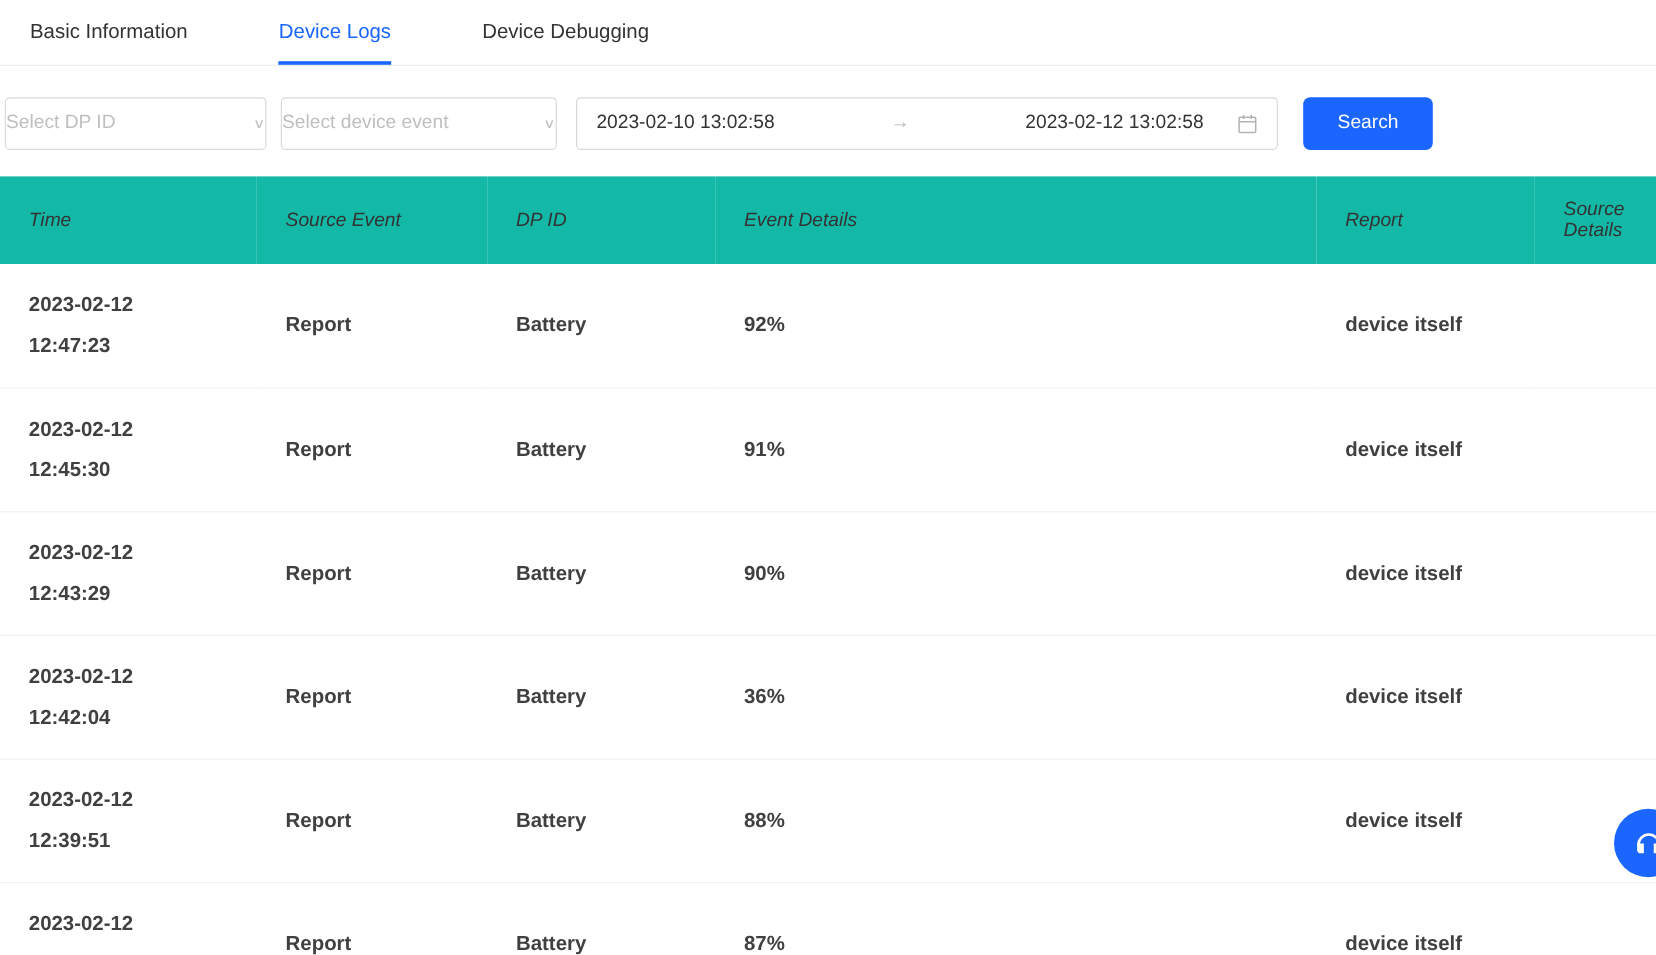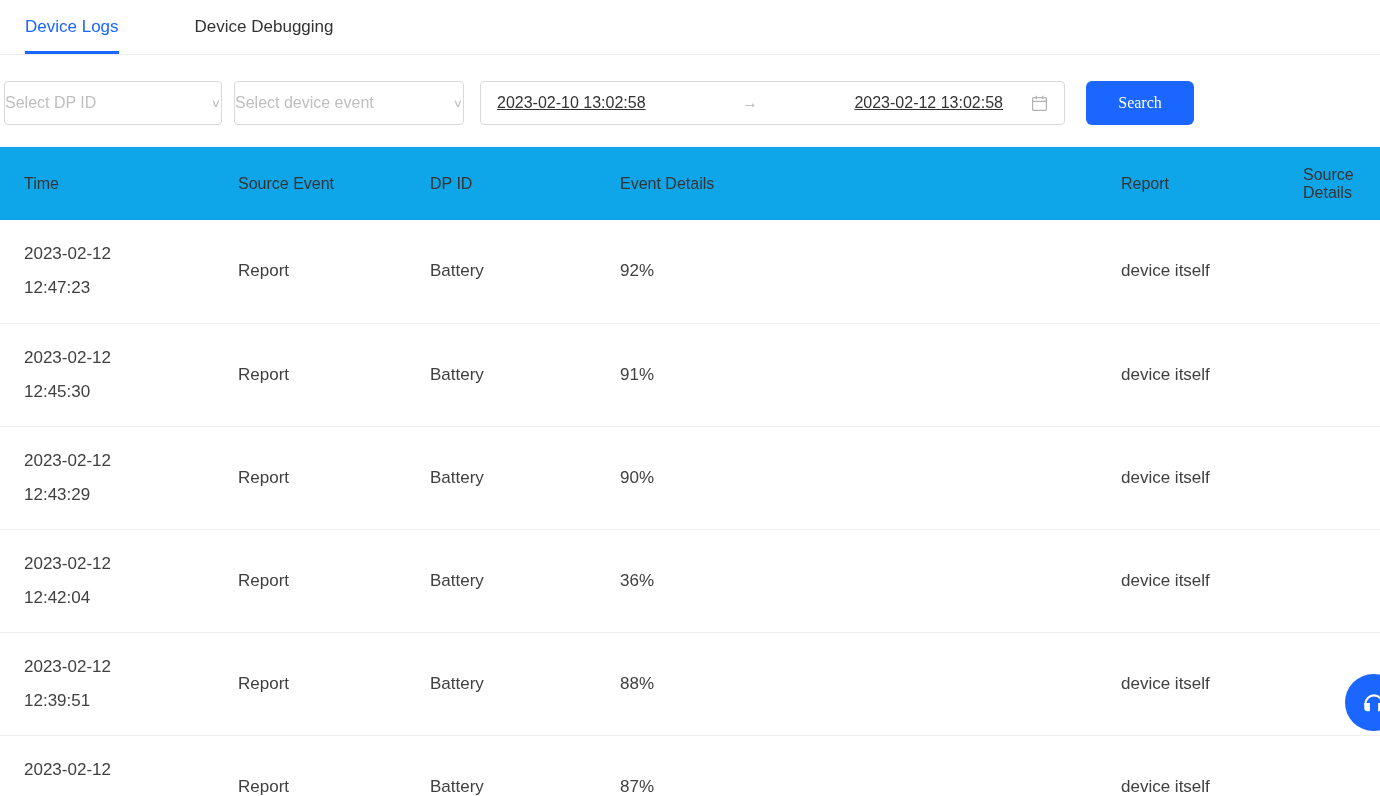--- a/index.html
+++ b/index.html
@@ -14,42 +14,43 @@
 
   
   .filters { display:flex; align-items:center; margin:26px 0 0 4px; }
   .select { height:44px; border:1px solid #d9d9d9; border-radius:4px; display:flex; align-items:center;
     justify-content:space-between; padding:0 0; font-size:16px; color:#bfbfbf; background:#fff; cursor:pointer; }
   .select.dp { width:218px; }
   .select.event { width:230px; margin-left:12px; }
   .chevron { color:#c2c2c2; font-size:14px; transform:scaleY(.8); }
   .daterange { width:585px; height:44px; border:1px solid #d9d9d9; border-radius:4px; display:flex;
     align-items:center; padding:0 16px; margin-left:16px; font-size:16px; color:#333; background:#fff; }
-  .date-val { cursor:text;text-decoration:underline; }
+  .date-val { cursor:text; }
   .range-arrow { flex:1; text-align:center; color:#b5b5b5; font-size:16px; }
   .cal { margin-left:28px; display:flex; align-items:center; cursor:pointer; }
   .search-btn { width:108px; height:44px; margin-left:21px; background:var(--accent,#1a66ff); color:#fff;
-    border:none; border-radius:6px; font-size:16px; font-family:Liberation Serif, serif; cursor:pointer; }
+    border:none; border-radius:6px; font-size:16px; font-family:Liberation Sans, sans-serif; cursor:pointer; }
 
   
   table { width:1380px; margin-top:22px; border-collapse:collapse; table-layout:fixed; }
-  thead tr { background:#0ea5e9; height:73px; }
+  thead tr { background:#14b8a6; height:73px;font-style:italic; }
   th { font-weight:400; text-align:left; font-size:16px; color:#333; padding:0 18px 0 24px; }
   tbody tr { height:103px; border-bottom:1px solid #f0f0f0; }
-  td { font-size:17px; color:#404040; padding:0 8px 0 24px; vertical-align:middle; }
+  td { font-size:17px; color:#404040; padding:0 8px 0 24px; vertical-align:middle;font-weight:bold; }
   .time-line { line-height:34px; }
 
   
   .fab { position:absolute; right:-22px; top:674px; width:57px; height:57px; border-radius:50%;
     background:var(--accent,#1a66ff); display:flex; align-items:center; justify-content:center; cursor:pointer; }
 </style>
 </head>
 <body>
 
 <div class="tabbar">
+  <div class="tab">Basic Information</div>
   <div class="tab active">Device Logs</div>
   <div class="tab">Device Debugging</div>
 </div>
 
 <div class="filters">
   <div class="select dp">
     <span>Select DP ID</span>
     <span class="chevron">∨</span>
   </div>
   <div class="select event">

